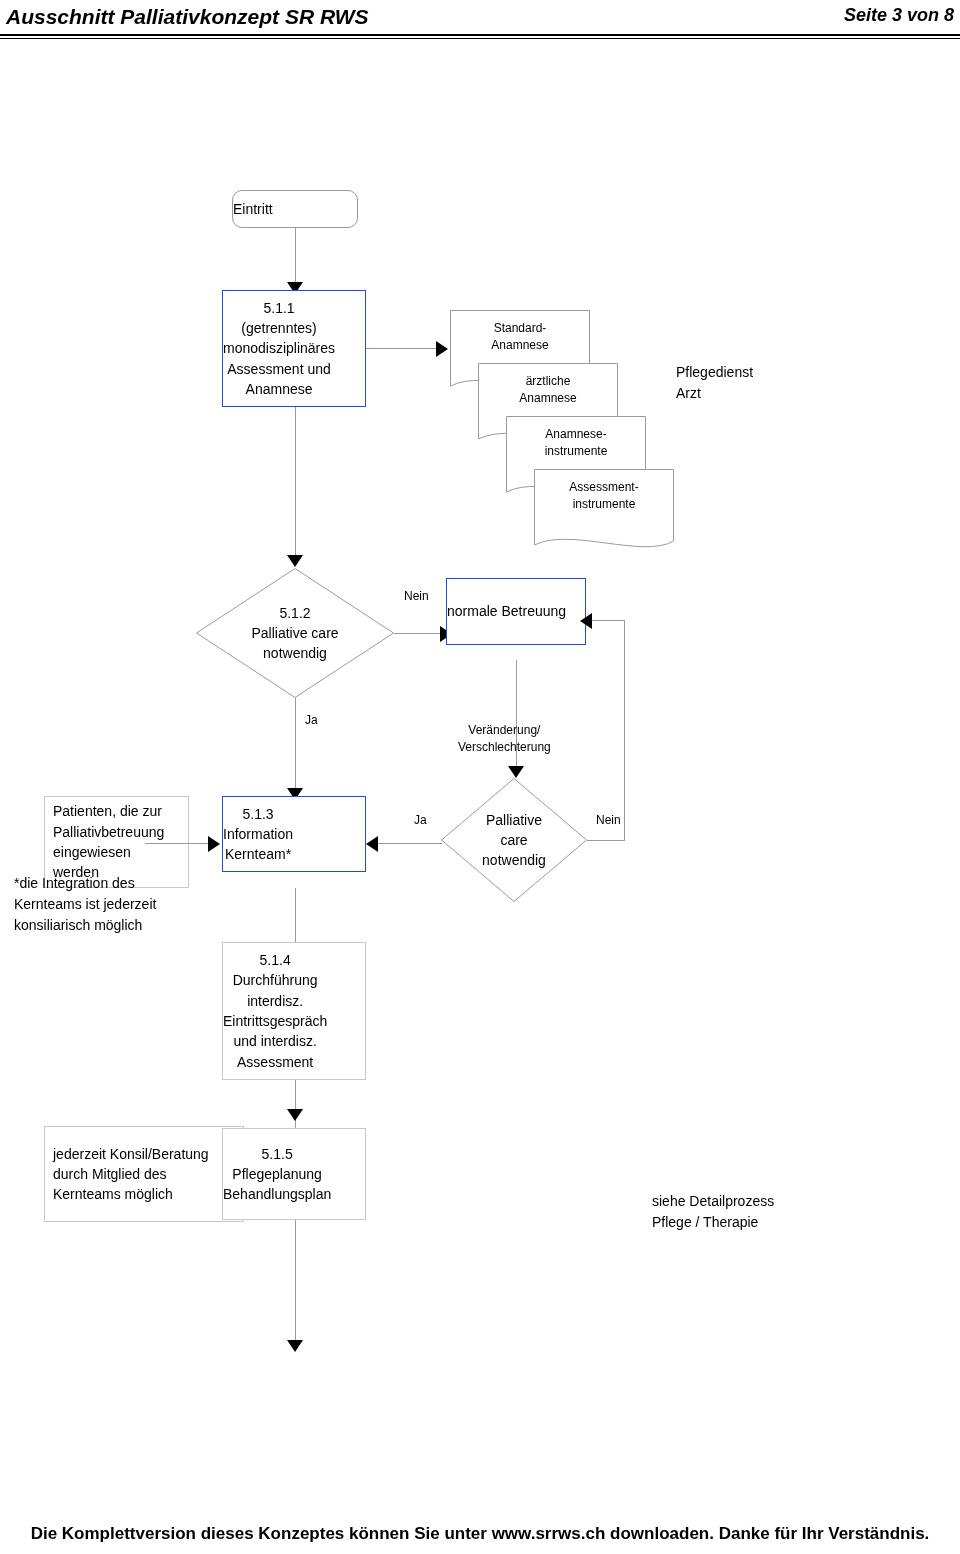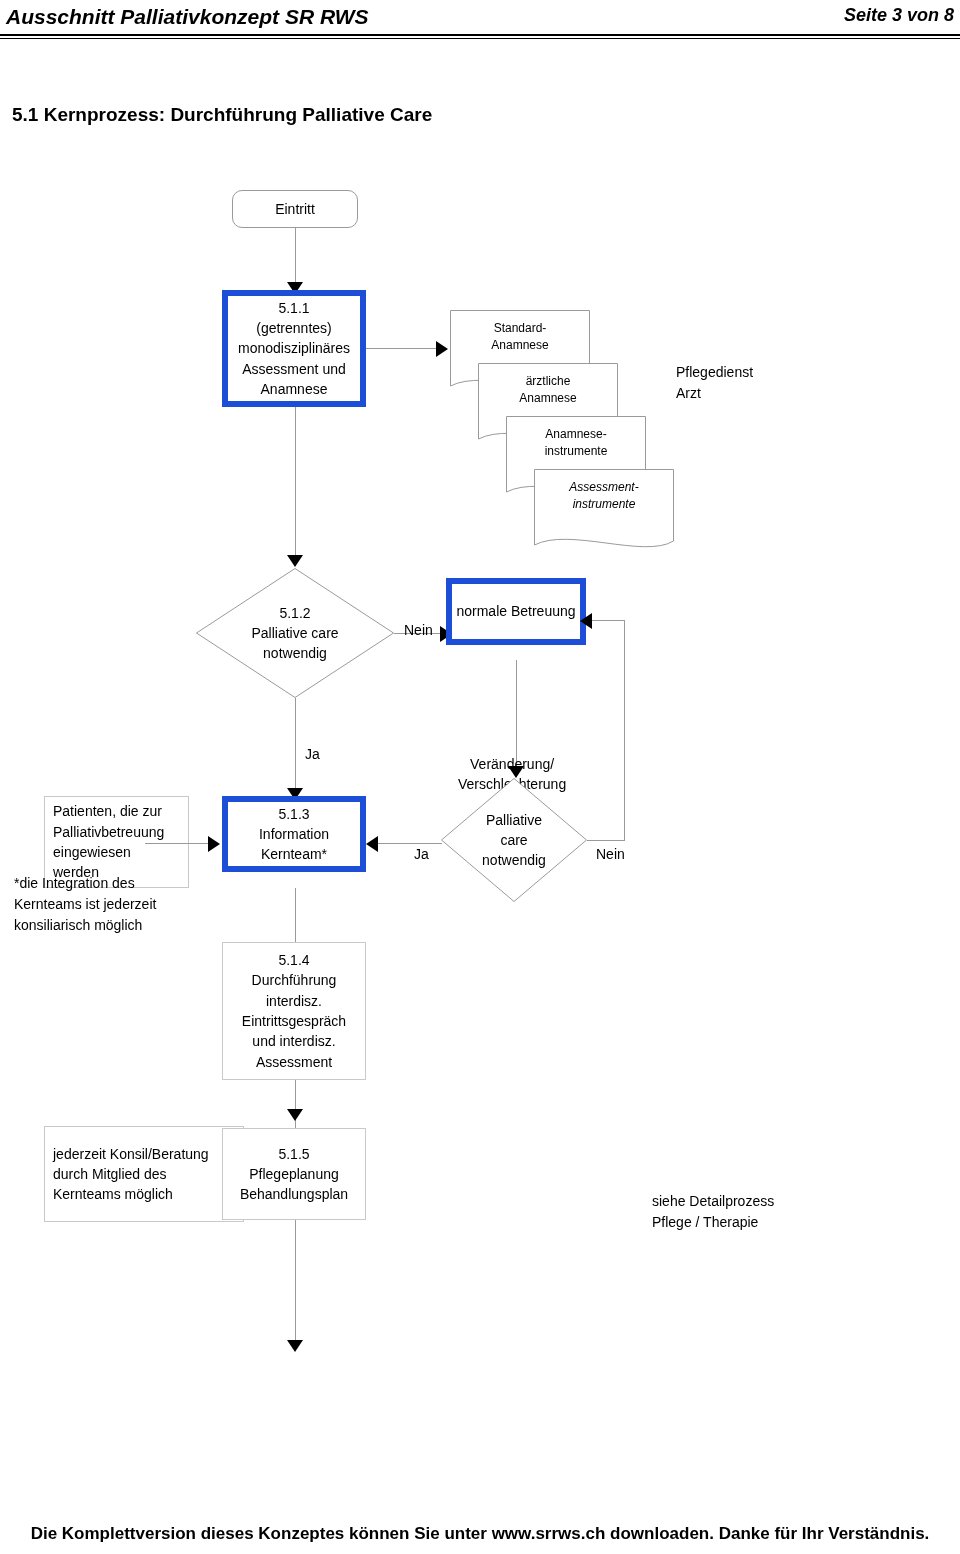--- a/index.html
+++ b/index.html
@@ -83,28 +83,28 @@
     text-align: center;
     white-space: nowrap;
   }
 
   
   .node {
     position: absolute;
     box-sizing: border-box;
     display: flex;
     align-items: center;
-    justify-content: center;
+    justify-content: flex-start;
     text-align: center;
     font-size: 14px;
     line-height: 1.45;
     background: #ffffff;
   }
   .box {
-    border: 6px solid #1d4ed8;
+    border: 1px solid #1d4ed8;
   }
   .box-faint {
     border: 1px solid #c9c9c9;
   }
   .rounded {
     border: 1px solid #9a9a9a;
     border-radius: 10px;
   }
   .left-text {
     justify-content: flex-start;
@@ -195,45 +195,43 @@
     position: absolute;
     width: 0;
     height: 0;
     border-top: 8px solid transparent;
     border-bottom: 8px solid transparent;
     border-right: 12px solid #000;
   }
 
   .edge-label {
     position: absolute;
-    font-size: 14px;
+    font-size: 12px;
     white-space: pre-line;
     line-height: 1.45;
-    margin-top: 32px;
   }
   .free-text {
     position: absolute;
     font-size: 14px;
     line-height: 1.5;
     white-space: pre-line;
   }
 </style>
 </head>
 <body>
 
 <div id="page">
 
   <div class="hdr">
     <div class="hdr-left">Ausschnitt Palliativkonzept SR RWS</div>
     <div class="hdr-right">Seite 3 von 8</div>
     <div class="hdr-rule-a"></div>
     <div class="hdr-rule-b"></div>
   </div>
 
-  <div class="title">5.1 Kernprozess: Durchführung Palliative Care</div>
 
   <div class="node rounded" style="left:232px; top:190px; width:126px; height:38px;">
     <span class="node-label">Eintritt</span>
   </div>
 
   <div class="vline" style="left:295px; top:228px; height:58px;"></div>
   <div class="arrow-down" style="left:287px; top:282px;"></div>
 
   <div class="node box" style="left:222px; top:290px; width:144px; height:117px;">
     <span class="node-label">5.1.1
@@ -263,21 +261,21 @@
   </div>
 
   <div class="doc" style="left:506px; top:416px; width:140px; height:88px;">
     <svg width="140" height="88" viewBox="0 0 140 88">
       <path d="M0.5,0.5 H139.5 V72 C110,90 35,58 0.5,76 Z" fill="#ffffff" stroke="#9a9a9a" stroke-width="1"></path>
     </svg>
     <div class="dtext">Anamnese-
 instrumente</div>
   </div>
 
-  <div class="doc" style="left:534px; top:469px; width:140px; height:88px;font-style:italic;">
+  <div class="doc" style="left:534px; top:469px; width:140px; height:88px;">
     <svg width="140" height="88" viewBox="0 0 140 88">
       <path d="M0.5,0.5 H139.5 V72 C110,90 35,58 0.5,76 Z" fill="#ffffff" stroke="#9a9a9a" stroke-width="1"></path>
     </svg>
     <div class="dtext">Assessment-
 instrumente</div>
   </div>
 
   <div class="free-text" style="left:676px; top:362px;">Pflegedienst
 Arzt</div>
 

